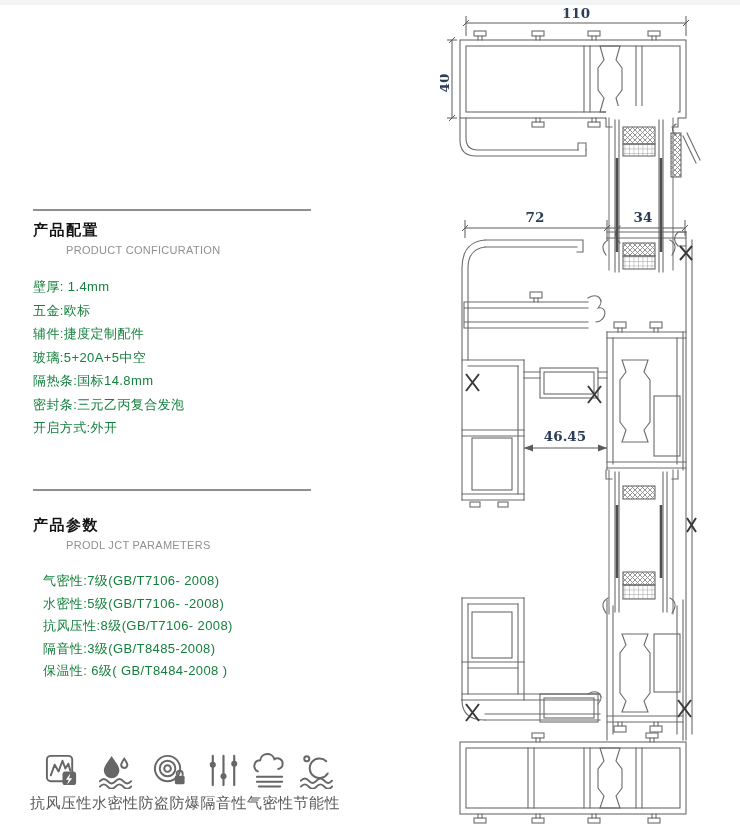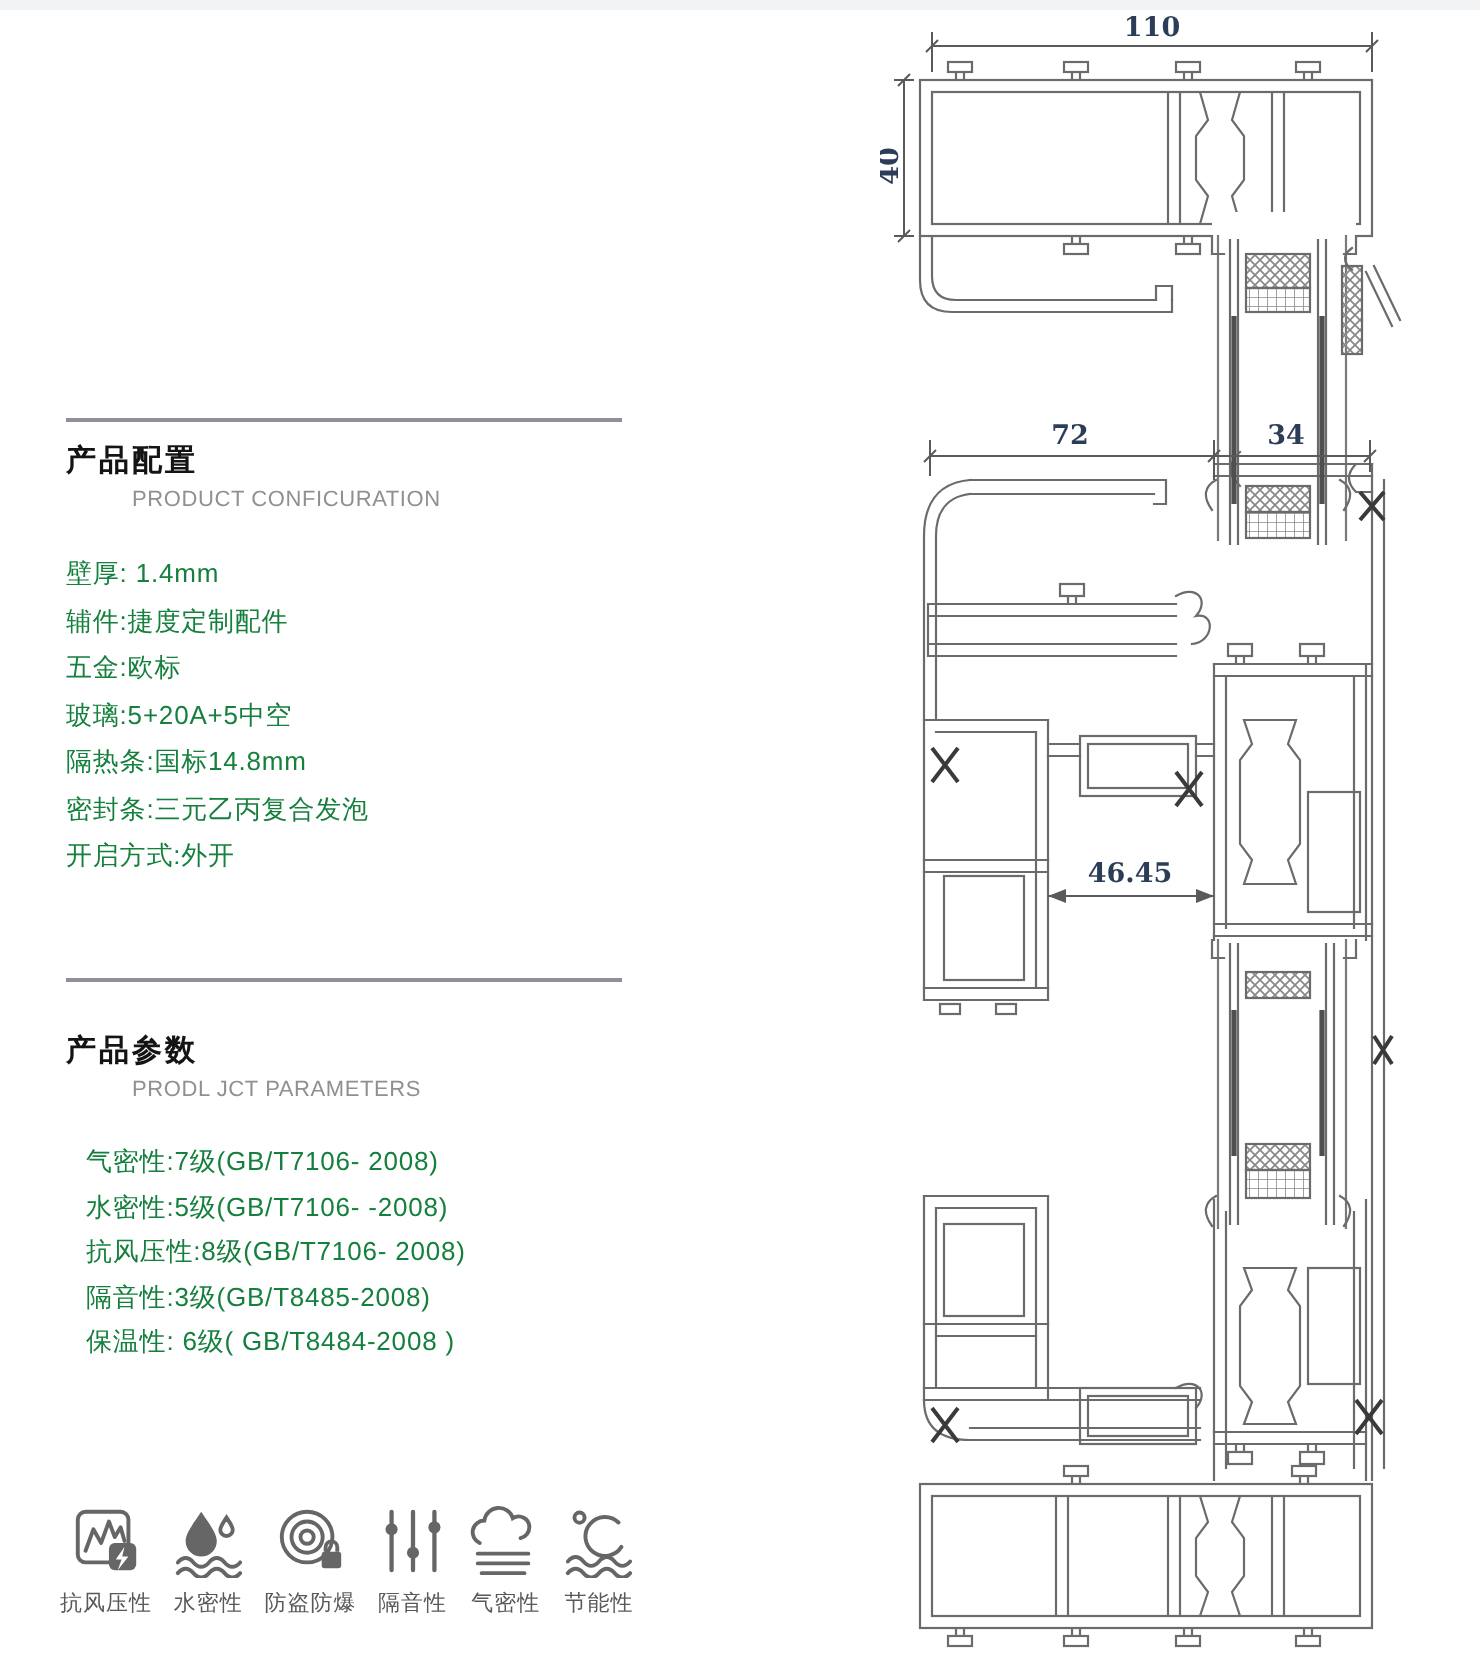--- a/index.html
+++ b/index.html
@@ -13,39 +13,39 @@
   .sec1{top:221px;} .sec2{top:516px;}
   .sec-title{font-size:15px;font-weight:bold;color:#141414;letter-spacing:1.5px;}
   .sec-sub{font-size:11px;color:#8f9094;margin-top:4px;letter-spacing:0.3px;margin-left:33px;}
   .spec-items{margin-top:19px;}
   .spec-item{font-size:13px;color:#15803d;line-height:23.5px;letter-spacing:0.4px;}
   .sec2 .spec-item{line-height:22.5px;margin-left:10px;}
   .features{position:absolute;left:30px;top:752px;width:288px;display:flex;
             justify-content:space-between;align-items:flex-end;}
   .feat{display:flex;flex-direction:column;align-items:center;gap:5px;}
   .feat svg{display:block;}
-  .feat-label{font-size:11px;color:#58595c;white-space:nowrap;letter-spacing:0.5px;}
+  .feat-label{font-size:15px;color:#58595c;white-space:nowrap;letter-spacing:0.5px;}
   .cad{position:absolute;left:440px;top:0;width:300px;height:828px;}
 </style>
 </head>
 <body>
 
 <div class="canvas">
   <div class="top-strip"></div>
 
   <div class="left-col">
     <div class="rule rule1"></div>
 
     <div class="sec sec1">
       <div class="sec-title">产品配置</div>
       <div class="sec-sub">PRODUCT CONFICURATION</div>
       <div class="spec-items">
         <div class="spec-item">壁厚: 1.4mm</div>
+        <div class="spec-item">五金:欧标</div>
         <div class="spec-item">辅件:捷度定制配件</div>
-        <div class="spec-item">五金:欧标</div>
         <div class="spec-item">玻璃:5+20A+5中空</div>
         <div class="spec-item">隔热条:国标14.8mm</div>
         <div class="spec-item">密封条:三元乙丙复合发泡</div>
         <div class="spec-item">开启方式:外开</div>
       </div>
     </div>
 
     <div class="rule rule2"></div>
 
     <div class="sec sec2">

